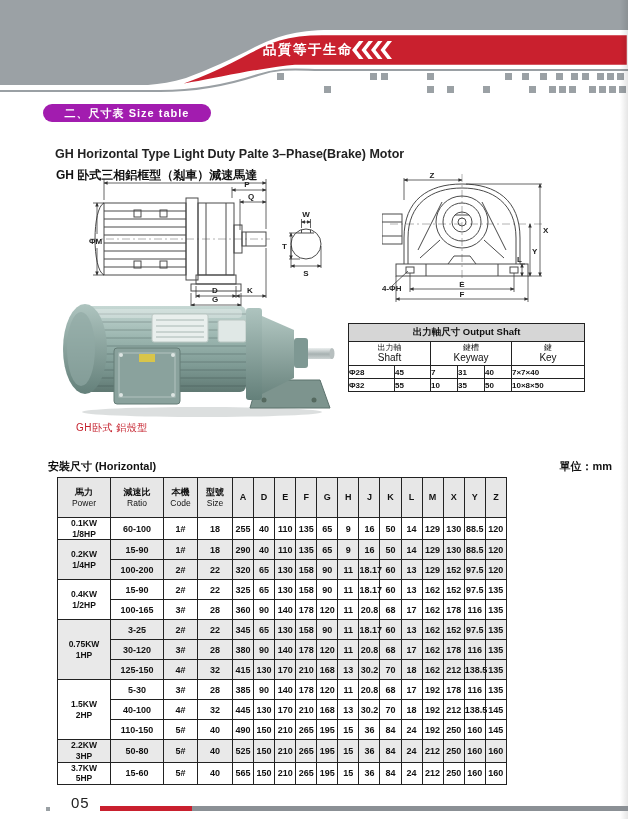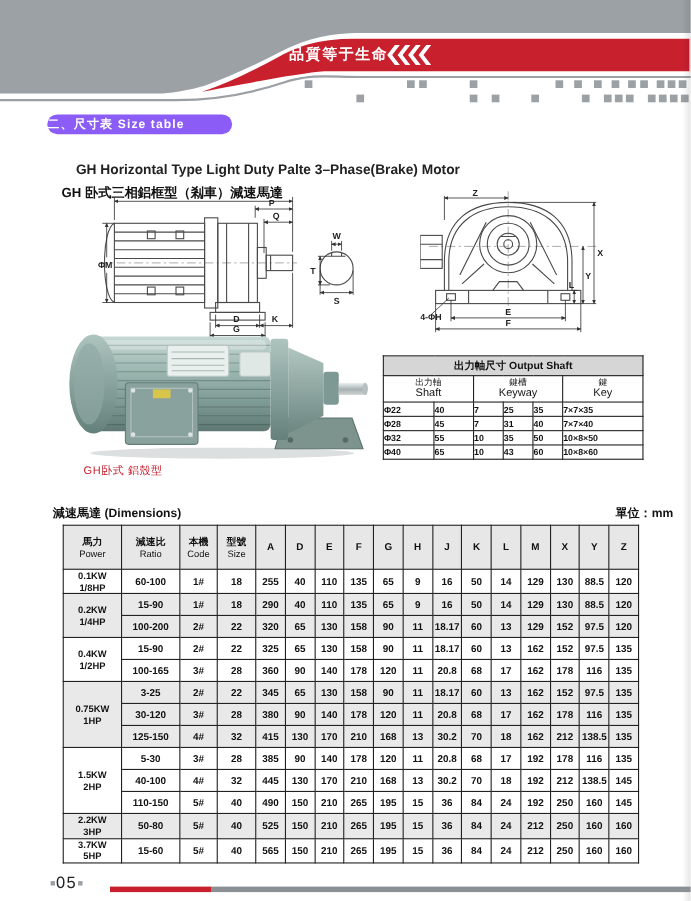--- a/index.html
+++ b/index.html
@@ -7,25 +7,25 @@
   body { width:628px; height:819px; position:relative; overflow:hidden;
          font-family:"Liberation Sans", sans-serif; }
 
   
   #header-svg { position:absolute; left:0; top:0; }
   #edge-shade { position:absolute; right:0; top:0; width:8px; height:819px;
     background:linear-gradient(to left, rgba(0,0,0,.10), rgba(0,0,0,0)); }
 
   
   #section-pill { position:absolute; left:43px; top:104px; width:168px; height:18px;
-    background:#8b5cf6; border-radius:10px; color:#fff; font-size:11px; font-weight:bold;
-    text-align:left; line-height:18px; letter-spacing:1px; }
+    background:#a21caf; border-radius:10px; color:#fff; font-size:11px; font-weight:bold;
+    text-align:center; line-height:18px; letter-spacing:1px; }
 
   #title-zh { position:absolute; left:56px; top:131px; font-size:12px; font-weight:bold; color:#111;margin-top:36px; }
-  #title-en { position:absolute; left:55px; top:147px; font-size:12.5px; font-weight:bold; color:#222;margin-left:14px; }
+  #title-en { position:absolute; left:55px; top:147px; font-size:12.5px; font-weight:bold; color:#222; }
 
   
   .drawing { position:absolute; }
   .drawing text { font-family:"Liberation Sans",sans-serif; font-size:8px; font-weight:bold; fill:#222; }
   .thin { stroke:#4a4a4a; stroke-width:1; fill:none; }
   .dl   { stroke:#333; stroke-width:0.75; fill:none; }
   .cl   { stroke:#999; stroke-width:0.75; fill:none; stroke-dasharray:8 3 2 3; }
 
   
   #photo-svg { position:absolute; left:62px; top:296px; }
@@ -41,31 +41,31 @@
   #ost .grp .en { font-size:10px; }
   #ost .colh th { font-size:8.5px; font-weight:bold; height:14px; }
   #ost td { font-size:8px; font-weight:bold; height:13px; }
 
   
   #dims-caption { position:absolute; left:48px; top:459px; font-size:11px; font-weight:bold; color:#111; }
   #dims-unit { position:absolute; left:520px; top:459px; width:92px; text-align:right;
     font-size:11px; font-weight:bold; color:#111; }
 
   
-  #dims { position:absolute; left:57px; top:477px; width:524px;
+  #dims { position:absolute; left:57px; top:477px; width:450px;
     border-collapse:collapse; table-layout:fixed; }
   #dims th, #dims td { border:1px solid #222; text-align:center; vertical-align:middle; color:#111; }
   #dims thead th { background:#e7e7e7; height:40px; font-size:9px; font-weight:bold; line-height:1.2; }
   #dims thead .en { font-size:8.5px; font-weight:normal; }
   #dims td { font-size:9px; font-weight:bold; height:20px; }
   #dims td.power { font-size:8.5px; line-height:1.25; }
   #dims tr.shaded td { background:#e9e9e9; }
 
   
-  #page-num-wrap { position:absolute; left:46px; top:794px; display:flex; align-items:center; gap:1px; }
+  #page-num-wrap { position:absolute; left:46px; top:794px; display:flex; align-items:flex-end; gap:21px; }
   #page-num { font-size:15px; color:#222; letter-spacing:1px; }
   .dot { width:4px; height:4px; background:#9aa0a4; }
   #footer-bar { position:absolute; left:100px; top:806px; width:528px; height:5px;
     background:linear-gradient(to right, #c9202e 0 92px, #8b9095 92px 100%); }
 </style>
 </head>
 <body>
 
 <svg id="header-svg" width="628" height="104" viewBox="0 0 628 104">
   <path d="M0,0 H628 V30 H330 C295,30 275,37 255,47 C232,59 208,70 186,78 C172,82 160,84 148,85 L0,85 Z" fill="#9ba1a5"></path>
@@ -339,55 +339,39 @@
         <div class="en">Keyway</div>
       </th>
       <th>
         <div>鍵</div>
         <div class="en">Key</div>
       </th>
     </tr>
   </thead>
   <tbody id="ost-body">
       <tr>
-        <td>Φ22</td>
-        <td>40</td>
-        <td>7</td>
-        <td>25</td>
-        <td>35</td>
-        <td>7×7×35</td>
-      </tr>
-      <tr>
         <td>Φ28</td>
         <td>45</td>
         <td>7</td>
         <td>31</td>
         <td>40</td>
         <td>7×7×40</td>
       </tr>
       <tr>
         <td>Φ32</td>
         <td>55</td>
         <td>10</td>
         <td>35</td>
         <td>50</td>
         <td>10×8×50</td>
       </tr>
-      <tr>
-        <td>Φ40</td>
-        <td>65</td>
-        <td>10</td>
-        <td>43</td>
-        <td>60</td>
-        <td>10×8×60</td>
-      </tr>
     </tbody>
 </table>
 
-<div id="dims-caption">減速馬達 (Dimensions)</div>
+<div id="dims-caption">安裝尺寸 (Horizontal)</div>
 <div id="dims-unit">單位：mm</div>
 
 <table id="dims">
   <colgroup>
     <col style="width:53px">
       <col style="width:53px">
       <col style="width:34px">
       <col style="width:35px">
     <col>
       <col>

